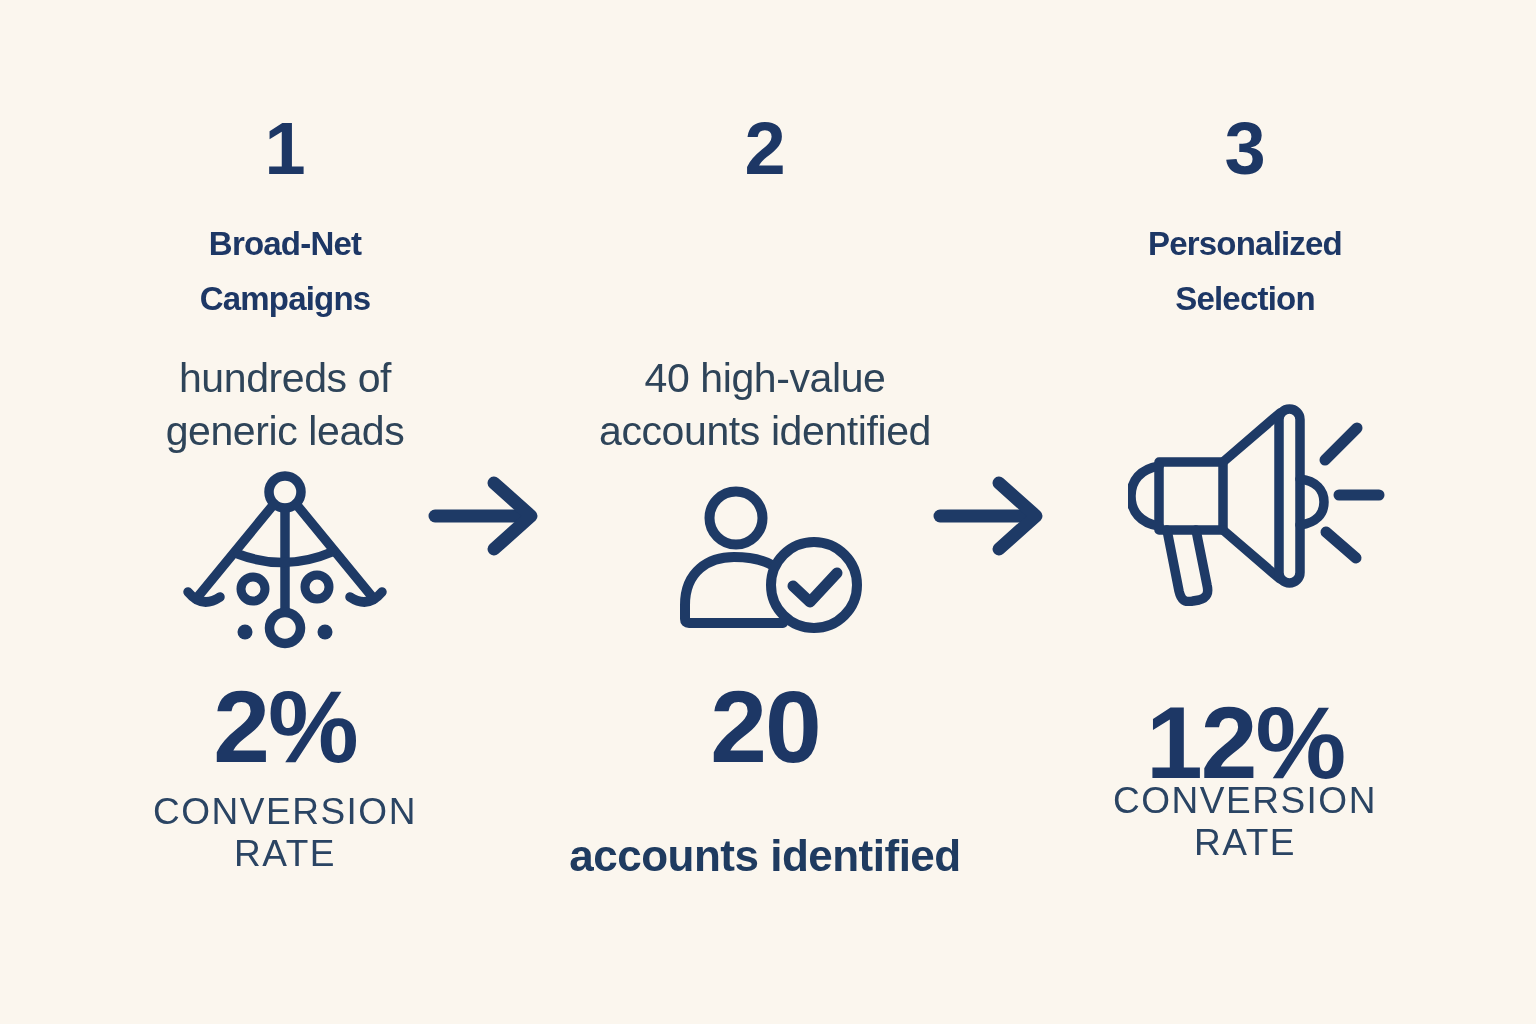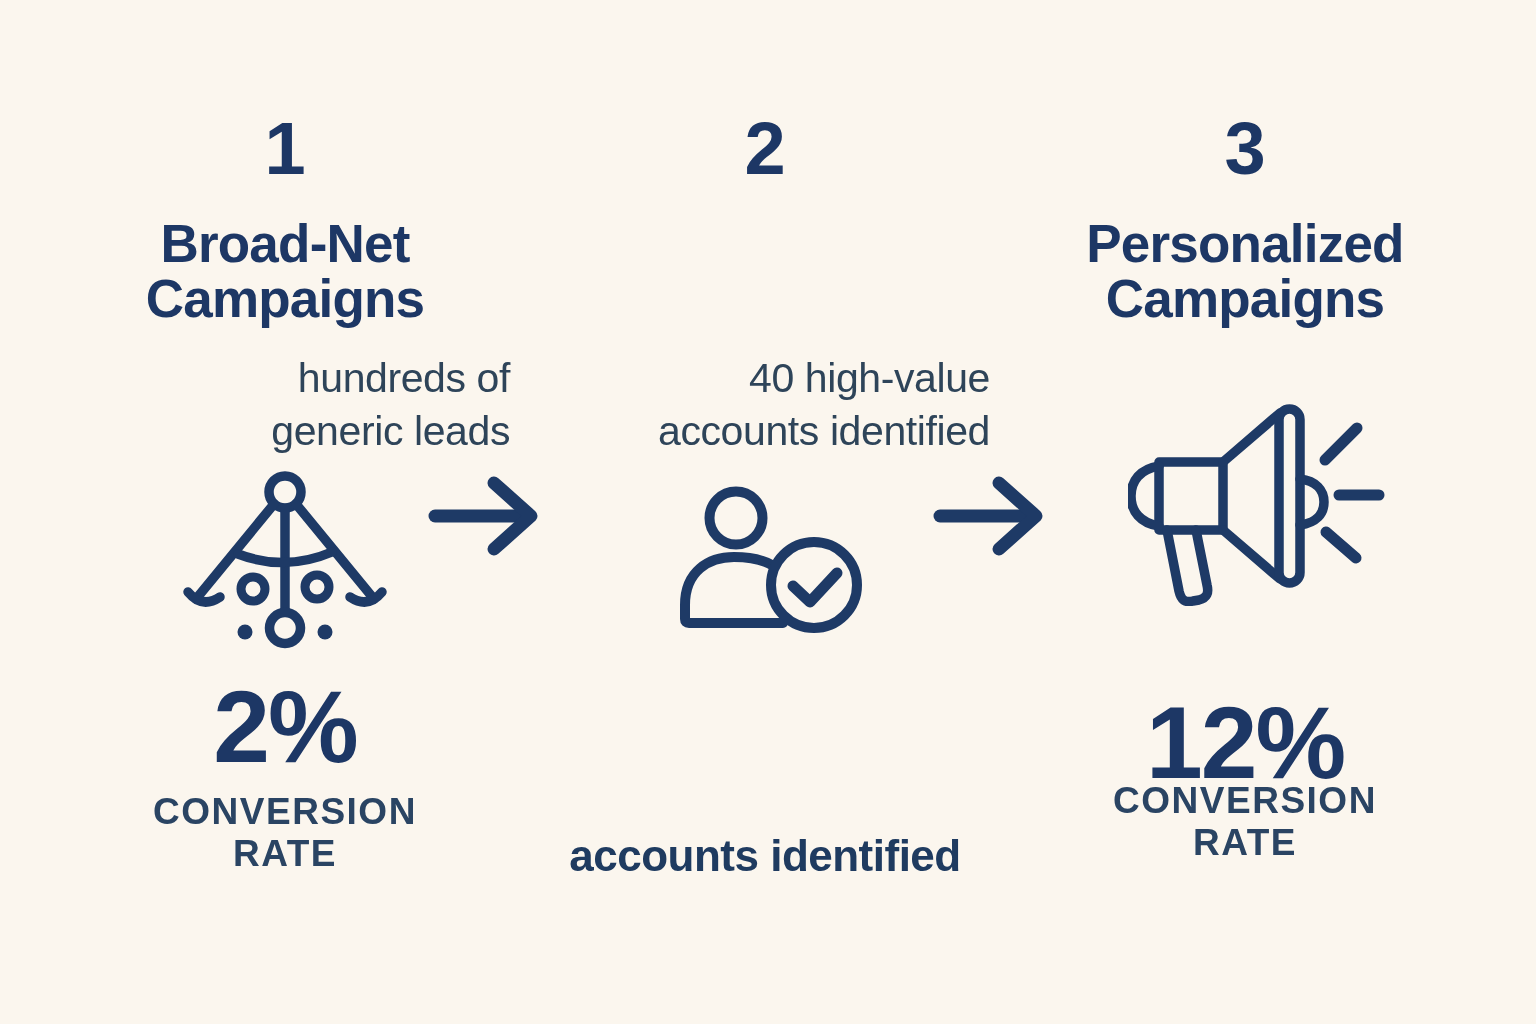--- a/index.html
+++ b/index.html
@@ -15,39 +15,39 @@
   .col{position:absolute;top:0;height:1024px;}
   .col1{left:60px;width:450px;}
   .col2{left:540px;width:450px;}
   .col3{left:1020px;width:450px;}
   .col > *{position:absolute;left:0;width:100%;text-align:center;margin:0;}
   .num{
     top:112px;font-size:74px;font-weight:700;line-height:1;
     color:#1D3765;
   }
   .title{
-    top:216px;font-size:53px;font-weight:700;line-height:55px;
+    top:216px;font-size:33px;font-weight:700;line-height:55px;
     letter-spacing:-0.8px;white-space:pre;color:#1D3765;
   }
   .subtitle{
     top:352px;font-size:41px;font-weight:400;line-height:53px;
-    letter-spacing:-0.4px;white-space:pre;color:#2E4459;text-align:right;
+    letter-spacing:-0.4px;white-space:pre;color:#2E4459;
   }
   .icon{position:absolute;}
   .icon svg{display:block;}
   .icon1{left:115px;top:470px;}
   .icon2{left:139px;top:485px;}
   .icon3{left:108px;top:403px;}
   .stat-value{
     top:676px;font-size:102px;font-weight:700;line-height:1;
     letter-spacing:-2px;color:#1D3765;
   }
   .col3 .stat-value{top:692px;}
   .stat-label{
-    top:791px;font-size:37px;font-weight:700;line-height:42px;
+    top:791px;font-size:37px;font-weight:400;line-height:42px;
     letter-spacing:1.5px;white-space:pre;color:#2A4463;
   }
   .col3 .stat-label{top:780px;}
   .stat-label-caps{
     top:796px;font-size:33px;font-weight:700;line-height:1.2;
     letter-spacing:1px;white-space:pre;color:#2A4463;
   }
   .stat-label-sub{
     top:832px;font-size:44px;font-weight:700;line-height:1.1;
     letter-spacing:-0.5px;white-space:pre;color:#1F3B60;
@@ -108,36 +108,37 @@
     <span class="icon icon2">
       <svg width="200" height="155" viewBox="0 0 200 155">
         <g class="stroke" stroke-width="10">
           <circle cx="57" cy="33" r="26.5"></circle>
           <path d="M104,138 L10,138 Q6,138 6,134 L6,120 C6,86 30,72 55,72 C79,72 94,78 103,88"></path>
           <circle cx="135" cy="100" r="43" fill="#FBF6EE"></circle>
           <path d="M114,101 L131,117 L158,88" stroke-width="11"></path>
         </g>
       </svg>
     </span>
+    <div class="stat-value">20</div>
     <div class="stat-label-sub">accounts identified</div>
   </section>
 
   <span class="connector connector2">
     <svg width="122" height="92" viewBox="0 0 122 92">
       <g class="stroke" stroke-width="13">
         <path d="M7,46 H90"></path>
         <path d="M66,13 L103,46 L66,79"></path>
       </g>
     </svg>
   </span>
 
   <section class="col col3">
     <div class="num">3</div>
     <h2 class="title">Personalized
-Campaigns</h2>
+Selection</h2>
     <span class="icon icon3">
       <svg width="262" height="203" viewBox="0 0 262 203">
         <g class="stroke" stroke-width="9.5">
           <path d="M31,59 H95 V127 H31 Z"></path>
           <path d="M31,63 C12,66 3,78 3,93 C3,108 12,120 31,123"></path>
           <path d="M95,59 L152,10"></path>
           <path d="M95,127 L152,176"></path>
           <rect x="151" y="6" width="21" height="174" rx="10.5"></rect>
           <path d="M172,76 C188,78 196,87 196,99 C196,111 188,120 172,122"></path>
           <path d="M39,127 L51,188 C53,197 57,200 65,198 L71,197 C79,195 81,190 79,182 L68,127"></path>

